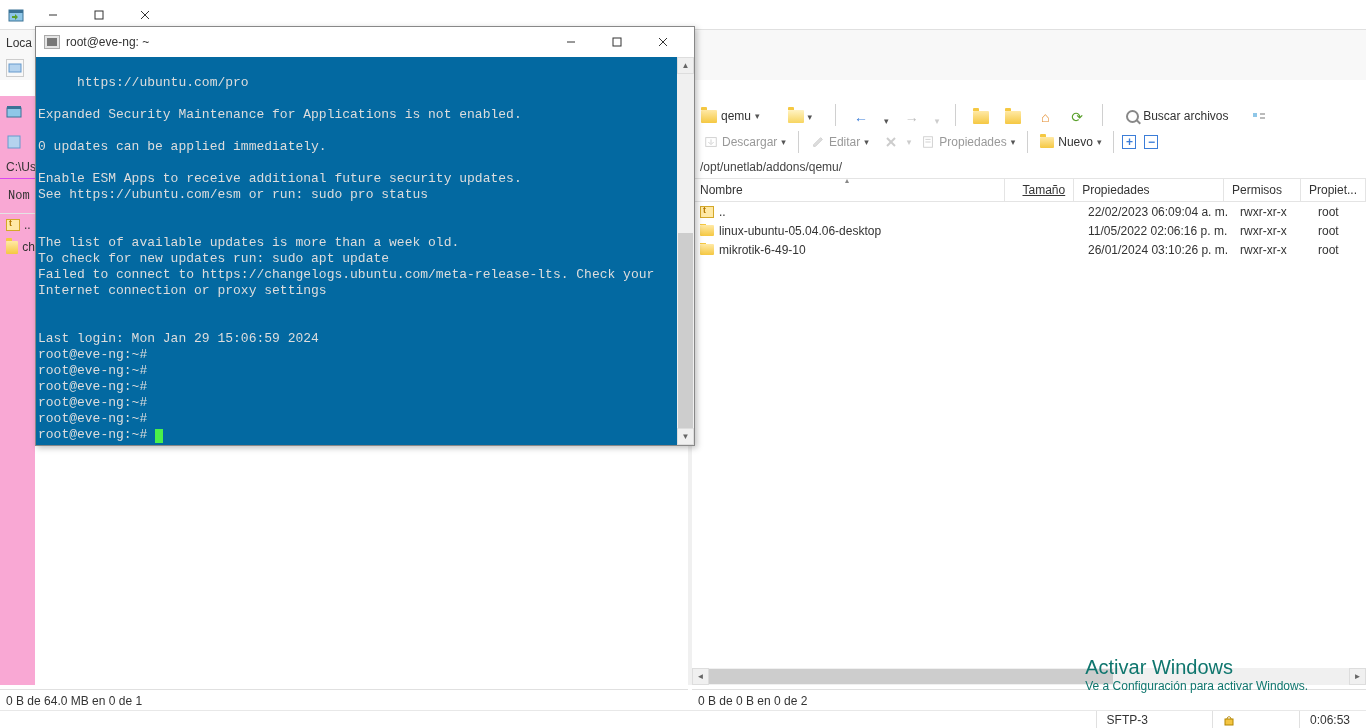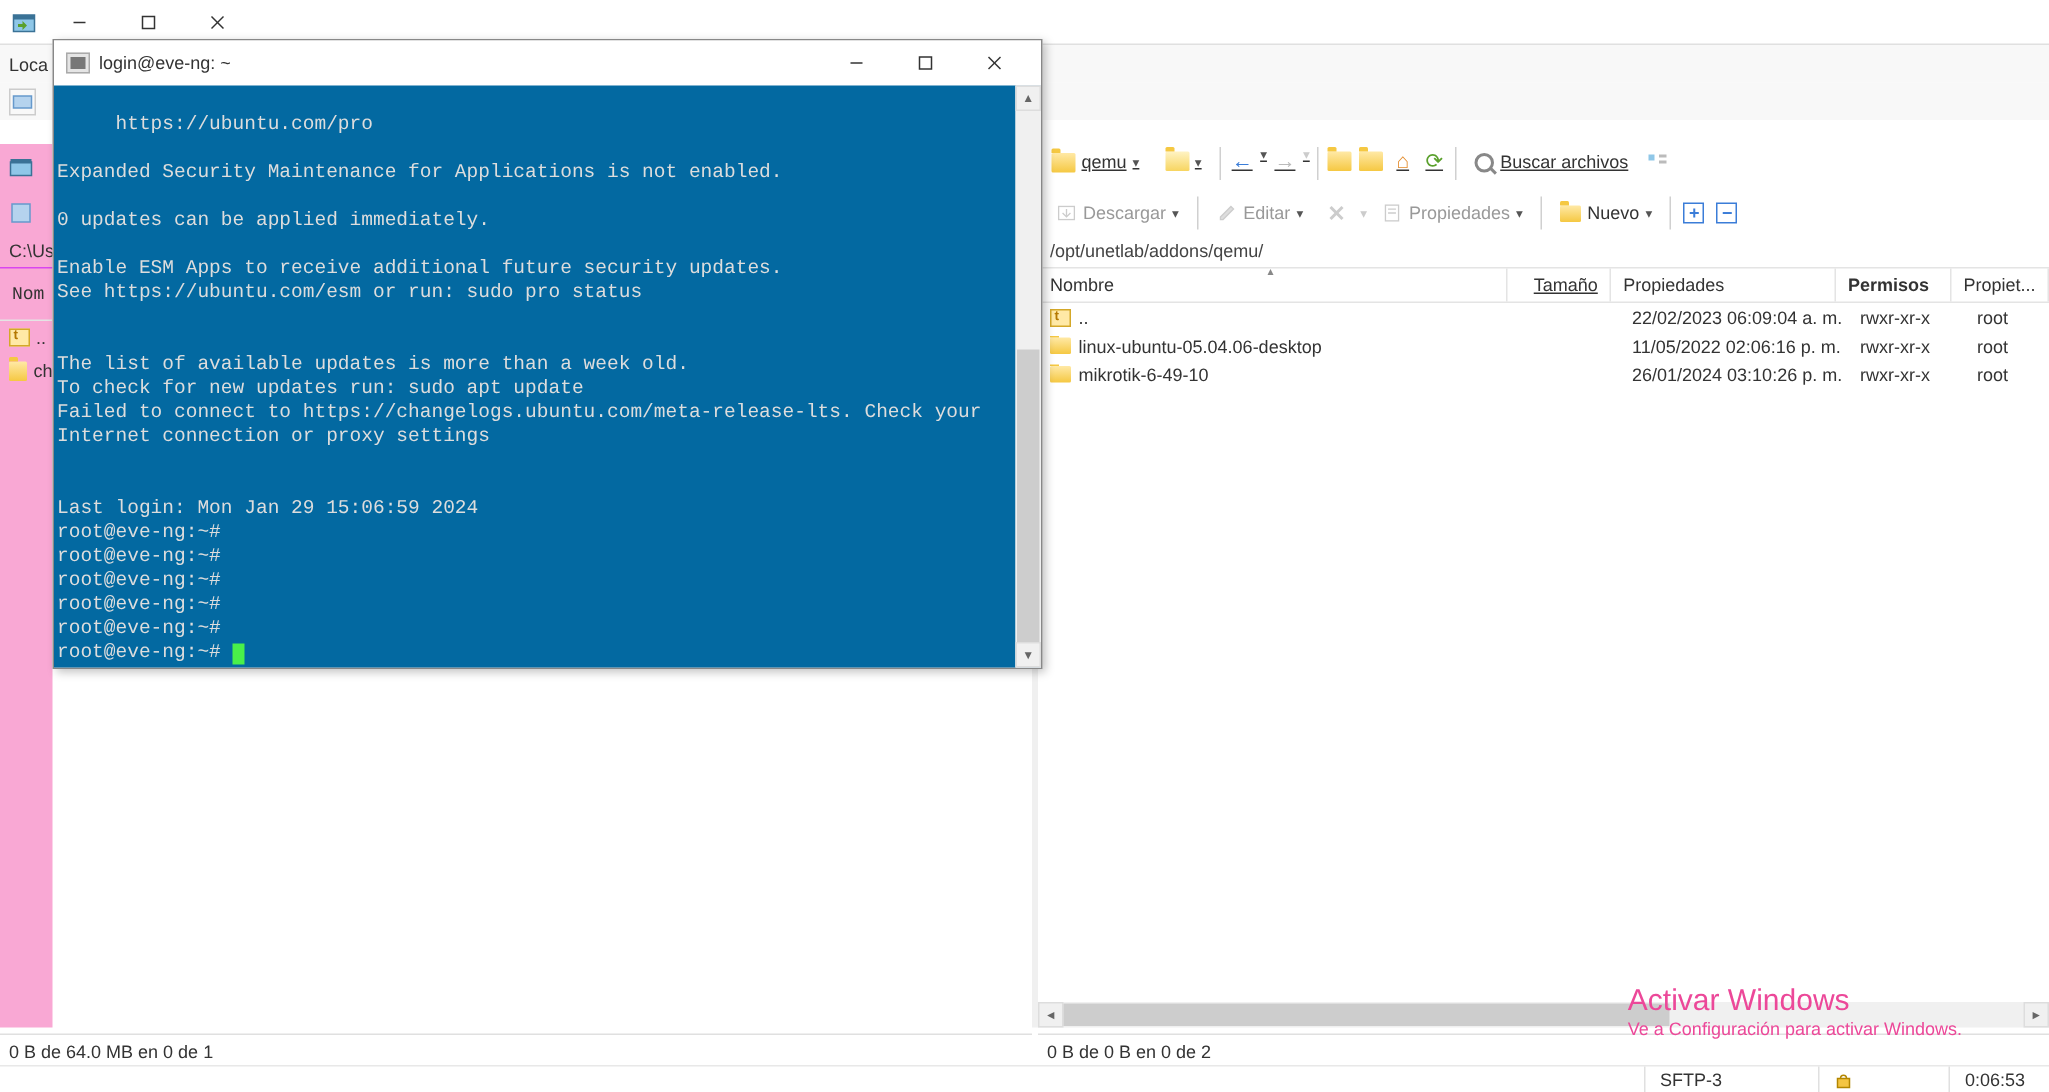--- a/index.html
+++ b/index.html
@@ -12,40 +12,40 @@
 .win-controls { display: flex; height: 30px; }
 .win-btn { width: 46px; height: 30px; display: flex; align-items: center; justify-content: center; cursor: pointer; }
 
 
 .toolbar-stub { position: absolute; top: 30px; left: 0; right: 0; height: 25px; background: #f8f8f8; padding-left: 6px; display: flex; align-items: center; }
 .toolbar-row2 { position: absolute; top: 55px; left: 0; right: 0; height: 25px; background: #f8f8f8; padding-left: 6px; display: flex; align-items: center; gap: 2px; }
 
 
 .right-panel { position: absolute; top: 96px; left: 692px; right: 0; bottom: 43px; background: #fff; display: flex; flex-direction: column; }
 
-.folder-nav { height: 32px; display: flex; align-items: flex-start; gap: 3px; padding: 2px; text-decoration: underline; }
+.folder-nav { height: 32px; display: flex; align-items: flex-end; gap: 14px; padding: 2px; }
 .nav-box { display: flex; align-items: center; gap: 4px; padding: 2px 6px; border: 1px solid transparent; cursor: pointer; }
 .folder-ico { width: 16px; height: 13px; background: linear-gradient(#ffe9a6, #f5c842); border-radius: 1px; position: relative; }
 .folder-ico::before { content:''; position:absolute; top:-3px; left:0; width:6px; height:3px; background:#f5c842; border-radius:1px 1px 0 0; }
 .dd-arrow { color: #555; font-size: 9px; }
 .sep { width: 1px; height: 22px; background: #d0d0d0; margin: 0 2px; }
 .nav-ico { width: 18px; height: 18px; display: flex; align-items: center; justify-content: center; cursor: pointer; }
 
 .action-bar { height: 28px; display: flex; align-items: center; gap: 4px; padding: 2px 6px; }
 .action-btn { display: flex; align-items: center; gap: 4px; padding: 2px 5px; border: 1px solid transparent; cursor: pointer; color: #999; }
 .action-btn.active { color: #333; }
 
 .path-bar { height: 22px; padding: 2px 8px; display: flex; align-items: center; color: #444; }
 
 .file-header { display: flex; height: 24px; border-top: 1px solid #e4e4e4; border-bottom: 1px solid #e4e4e4; background: #fff; }
 .file-header .col { padding: 4px 8px; border-right: 1px solid #e4e4e4; cursor: pointer; display: flex; align-items: center; }
 .col-name { width: 318px; }
 .col-size { width: 70px; text-align: center; justify-content: flex-end; text-decoration: underline; }
 .col-mod { width: 152px; }
-.col-perm { width: 78px; font-weight: bold; }
+.col-perm { width: 78px; }
 .col-own { flex: 1; }
 .sort-ind { position: absolute; left: 845px; top: 0; color: #888; font-size: 8px; }
 
 .file-list { flex: 1; overflow: auto; }
 .file-row { display: flex; height: 19px; align-items: center; cursor: pointer; }
 .file-row .cell { padding: 0 8px; overflow: hidden; white-space: nowrap; }
 .file-row .c-name { width: 318px; display: flex; align-items: center; gap: 5px; }
 .file-row .c-size { width: 70px; text-align: right; }
 .file-row .c-mod { width: 152px; }
 .file-row .c-perm { width: 78px; }
@@ -66,21 +66,21 @@
 .panel-divider { position: absolute; top: 96px; left: 688px; width: 4px; bottom: 43px; background: #f0f0f0; cursor: ew-resize; }
 
 
 .status-left { position: absolute; bottom: 17px; left: 0; width: 688px; height: 22px; border-top: 1px solid #e0e0e0; padding: 3px 6px; display: flex; align-items: center; }
 .status-right { position: absolute; bottom: 17px; left: 692px; right: 0; height: 22px; border-top: 1px solid #e0e0e0; padding: 3px 6px; display: flex; align-items: center; }
 .status-bottom { position: absolute; bottom: 0; left: 0; right: 0; height: 18px; display: flex; align-items: center; justify-content: flex-end; gap: 6px; padding-right: 6px; border-top: 1px solid #e8e8e8; }
 .status-cell { padding: 0 10px; border-left: 1px solid #e0e0e0; height: 100%; display: flex; align-items: center; margin-left: 48px; }
 .lock-ico { width: 12px; height: 12px; }
 
 
-.watermark { position: absolute; right: 58px; bottom: 35px; color: #ec4899; text-align: left; pointer-events: none; }
+.watermark { position: absolute; right: 58px; bottom: 35px; color: #0f766e; text-align: left; pointer-events: none; }
 .watermark .w1 { font-size: 20px; font-weight: 400; }
 .watermark .w2 { font-size: 12px; }
 
 
 .term-window { position: absolute; left: 35px; top: 26px; width: 660px; height: 420px; background: #fff; border: 1px solid #888; box-shadow: 2px 2px 6px rgba(0,0,0,0.25); display: flex; flex-direction: column; }
 .term-titlebar { height: 30px; display: flex; align-items: center; padding: 0 8px; background: #fff; }
 .term-titlebar .ticon { width: 16px; height: 14px; background: #e5e5e5; border: 1px solid #aaa; display: flex; margin-right: 6px; position:relative; }
 .term-titlebar .ticon::after { content:''; position:absolute; inset:2px; background:#777; }
 .term-titlebar .ttitle { flex: 1; }
 .term-titlebar .win-controls { height: 30px; }
@@ -345,21 +345,21 @@
 </div>
 
 <div class="watermark">
   <div class="w1">Activar Windows</div>
   <div class="w2">Ve a Configuración para activar Windows.</div>
 </div>
 
 <div class="term-window">
   <div class="term-titlebar">
     <div class="ticon"></div>
-    <span class="ttitle">login@eve-ng: ~</span>
+    <span class="ttitle">root@eve-ng: ~</span>
     <div class="win-controls">
       <div class="win-btn">
           <svg width="10" height="10">
             <line x1="1" y1="5" x2="9" y2="5" stroke="#333"></line>
           </svg>
         </div>
       <div class="win-btn">
           <svg width="10" height="10">
             <rect x="1" y="1" width="8" height="8" fill="none" stroke="#333"></rect>
           </svg>

